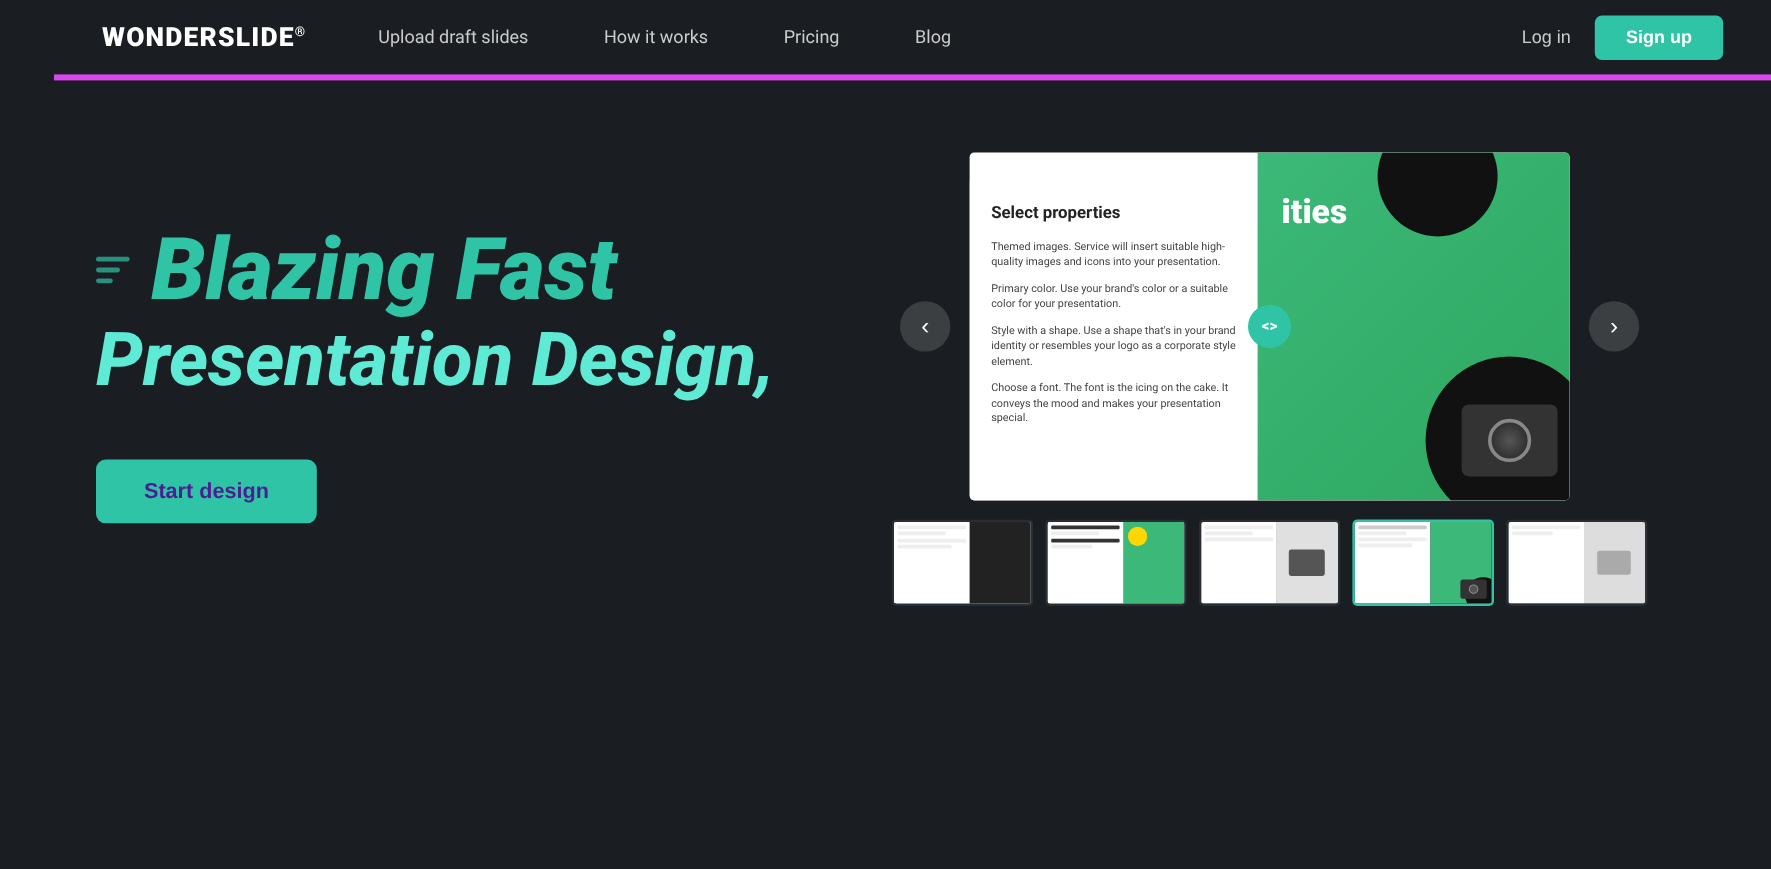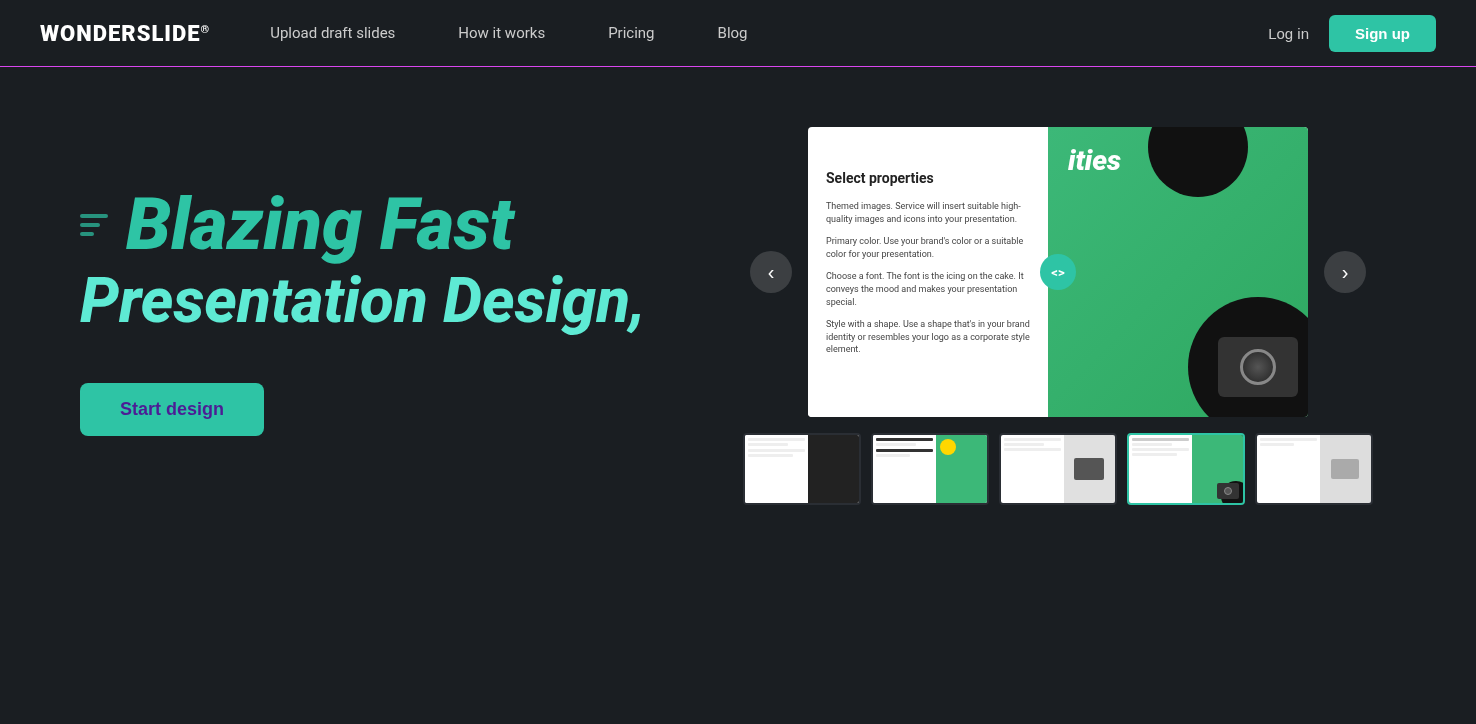--- a/index.html
+++ b/index.html
@@ -12,21 +12,22 @@
       overflow-x: hidden;
     }
 
     
     nav {
       display: flex;
       align-items: center;
       padding: 0 40px;
       height: 67px;
       background-color: #1a1e22;
-      border-bottom: 1px solid #d946ef;
+      border-bottom: 5px solid #d946ef;
+      margin-left: 45px;
     }
     .nav-logo {
       font-size: 22px;
       font-weight: 900;
       color: #fff;
       letter-spacing: 1px;
       margin-right: 60px;
       white-space: nowrap;
     }
     .nav-logo sup {
@@ -206,25 +207,24 @@
 
     
     .slide-right {
       flex: 1;
       background: linear-gradient(135deg, #3cb878 0%, #2ea860 100%);
       position: relative;
       overflow: hidden;
     }
     .slide-right-text {
       position: absolute;
-      top: 20px;
+      top: 36px;
       left: 20px;
       font-size: 28px;
       font-weight: 900;
-      font-style: italic;
       color: #fff;
       line-height: 1;
     }
     .slide-black-shape {
       position: absolute;
       bottom: -20px;
       right: -20px;
       width: 140px;
       height: 140px;
       background: #111;
@@ -364,22 +364,22 @@
   <div class="hero-right">
     <div class="carousel-wrapper">
       <button class="carousel-btn">‹</button>
 
       <div class="carousel-main">
 
         <div class="slide-left">
           <div class="slide-title">Select properties</div>
           <div class="slide-item">Themed images. Service will insert suitable high-quality images and icons into your presentation.</div>
           <div class="slide-item">Primary color. Use your brand's color or a suitable color for your presentation.</div>
+          <div class="slide-item">Style with a shape. Use a shape that's in your brand identity or resembles your logo as a corporate style element.</div>
           <div class="slide-item">Choose a font. The font is the icing on the cake. It conveys the mood and makes your presentation special.</div>
-          <div class="slide-item">Style with a shape. Use a shape that's in your brand identity or resembles your logo as a corporate style element.</div>
         </div>
 
         <div class="slide-right">
           <div class="slide-right-text">ities</div>
           <div class="slide-black-shape2"></div>
           <div class="slide-black-shape"></div>
           <div class="slide-camera">
             <div class="slide-camera-lens"></div>
           </div>
         </div>

